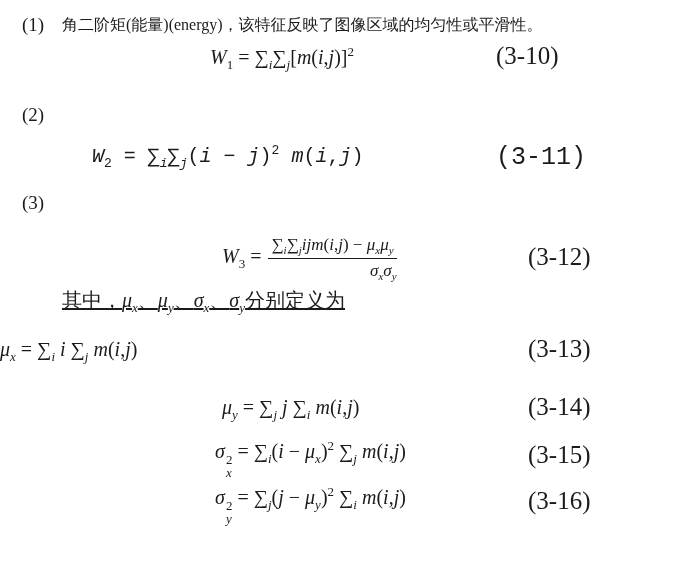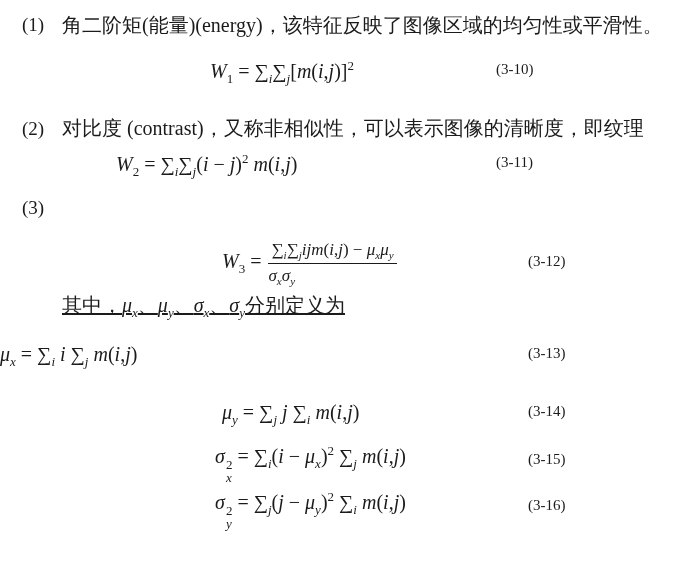--- a/index.html
+++ b/index.html
@@ -7,54 +7,54 @@
     width:684px;height:579px;overflow:hidden;
     background:#ffffff;color:#1b1b1b;
     font-family:"Liberation Serif","DejaVu Serif",serif;
   }
   #page{width:684px;height:579px;background:#ffffff;position:relative;}
 
   
   .section{display:flex;padding-left:22px;}
   .item-label{flex:0 0 40px;font-size:19px;line-height:37px;}
   .item-body{flex:1 1 auto;min-width:0;}
-  .text-line{font-size:20px;line-height:37px;white-space:nowrap;}
+  .text-line{font-size:16px;line-height:37px;white-space:nowrap;}
 
   .sec1{margin-top:10px;}
   .sec1 .item-label,.sec1 .text-line{line-height:30px;}
   .sec2{margin-top:26px;}
   .sec3{margin-top:12px;}
 
   
   .eq-row{position:relative;height:30px;line-height:30px;font-size:20px;white-space:nowrap;}
   .eq-row-frac{height:50px;line-height:50px;}
-  .eq-w1{margin-top:14px;padding-left:210px;}
-  .eq-w2{margin-top:0;padding-left:116px;}
+  .eq-w1{padding-left:210px;}
+  .eq-w2{margin-top:9px;padding-left:92px;font-family:Liberation Mono, monospace;}
   .eq-w3{margin-top:10px;padding-left:222px;}
   .eq-mux{margin-top:18px;}
   .eq-muy{margin-top:28px;padding-left:222px;}
   .eq-sx{margin-top:18px;padding-left:215px;}
   .eq-sy{margin-top:16px;padding-left:215px;}
 
-  .eqno{position:absolute;top:50%;transform:translateY(-50%);font-size:15px;line-height:1;}
+  .eqno{position:absolute;top:50%;transform:translateY(-50%);font-size:25px;line-height:1;}
   .eqno-a{left:496px;}
   .eqno-b{left:528px;}
 
   
   .where-line{margin-top:4px;padding-left:62px;height:30px;line-height:30px;font-size:20px;white-space:nowrap;text-decoration:underline;}
 
   
   .formula{display:inline-block;vertical-align:middle;line-height:normal;}
   .tk-n{font-style:normal;}
   .tk-i{font-style:italic;}
   sub.tk-sub{font-size:13px;line-height:1;}
   sup.tk-sup{font-size:13px;line-height:1;}
 
   
-  .frac{display:inline-block;vertical-align:middle;text-align:left;margin:0 2px;font-size:17px;}
+  .frac{display:inline-block;vertical-align:middle;text-align:right;margin:0 2px;font-size:17px;}
   .frac .num{display:block;border-bottom:1px solid #1b1b1b;padding:0 3px 2px;line-height:1.15;}
   .frac .den{display:block;padding-top:2px;line-height:1.15;}
   .frac sub.tk-sub,.frac sup.tk-sup{font-size:11px;}
 
   
   .ssv{display:inline-block;white-space:nowrap;}
   .ss-base{font-style:italic;}
   .ss-stack{display:inline-flex;flex-direction:column;vertical-align:-6px;font-size:13px;line-height:1.0;margin-left:1px;}
   .ss-sup{display:block;font-style:normal;}
   .ss-sub{display:block;font-style:italic;}
@@ -72,21 +72,20 @@
   </div>
 
   <div class="eq-row eq-w1">
     <span class="formula"><span class="tk-i">W</span><sub class="tk-sub">1</sub><span class="tk-n"> = ∑</span><sub class="tk-sub tk-i">i</sub><span class="tk-n">∑</span><sub class="tk-sub tk-i">j</sub><span class="tk-n">[</span><span class="tk-i">m</span><span class="tk-n">(</span><span class="tk-i">i</span><span class="tk-n">,</span><span class="tk-i">j</span><span class="tk-n">)]</span><sup class="tk-sup">2</sup></span>
     <span class="eqno eqno-a">(3-10)</span>
   </div>
 
   <div class="section sec2">
     <span class="item-label">(2)</span>
     <div class="item-body">
-      <div class="text-line">对比度 (contrast)，又称非相似性，可以表示图像的清晰度，即纹理</div>
     </div>
   </div>
 
   <div class="eq-row eq-w2">
     <span class="formula"><span class="tk-i">W</span><sub class="tk-sub">2</sub><span class="tk-n"> = ∑</span><sub class="tk-sub tk-i">i</sub><span class="tk-n">∑</span><sub class="tk-sub tk-i">j</sub><span class="tk-n">(</span><span class="tk-i">i</span><span class="tk-n"> − </span><span class="tk-i">j</span><span class="tk-n">)</span><sup class="tk-sup">2</sup><span class="tk-n"> </span><span class="tk-i">m</span><span class="tk-n">(</span><span class="tk-i">i</span><span class="tk-n">,</span><span class="tk-i">j</span><span class="tk-n">)</span></span>
     <span class="eqno eqno-a">(3-11)</span>
   </div>
 
   <div class="section sec3">
     <span class="item-label">(3)</span>

